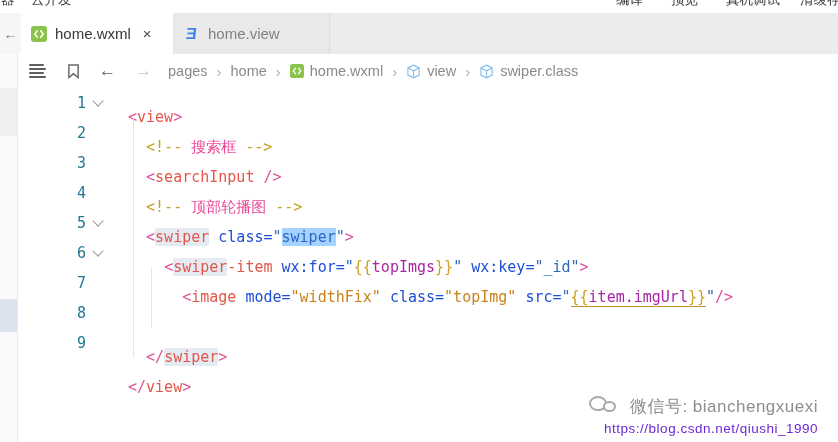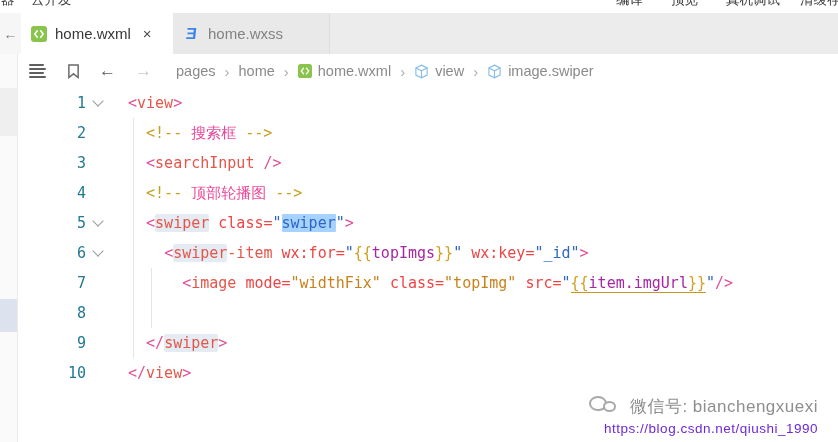--- a/index.html
+++ b/index.html
@@ -32,44 +32,44 @@
   #breadbar { position:absolute; left:18px; top:54px; width:820px; height:34px; background:#fff;
     display:flex; align-items:center; }
   .bc-icon-btn { display:flex; align-items:center; justify-content:center; height:24px; }
   #hamburger { margin-left:11px; width:17px; }
   .hline { height:2px; background:#5f5f5f; margin:2px 0; border-radius:1px; }
   .hline.l1{width:15px}.hline.l2{width:17px}.hline.l3{width:15px}.hline.l4{width:17px}
   #bookmark { margin-left:21px; }
   .nav-arrow { font-size:17px; margin-left:19px; }
   #nav-back { color:#595959; }
   #nav-fwd { color:#c9c9c9; }
-  #crumbs { display:flex; margin-left:24px; gap:9px; font-size:14.5px; color:#8a8a8a; }
+  #crumbs { display:flex; margin-left:16px; gap:9px; font-size:14.5px; color:#8a8a8a; }
   #crumbs .sep { color:#adadad; font-size:15px; }
   #crumbs .crumb { display:flex; align-items:center; gap:6px; white-space:nowrap; }
 
   
   #leftstrip { position:absolute; left:0; top:54px; width:18px; height:388px; background:#fafafa;
     border-right:1px solid #ebebeb; }
   #leftstrip .blk1 { position:absolute; top:34px; left:0; width:17px; height:48px; background:#efefef; }
   #leftstrip .blk2 { position:absolute; top:245px; left:0; width:17px; height:33px; background:#dde3ee; }
 
   
   #code-area { position:absolute; left:18px; top:88px; width:820px; height:300px; background:#fff;
     font-family:"DejaVu Sans Mono","Liberation Mono",monospace; font-size:15px; }
   .code-line { position:relative; height:30px; }
   .ln { position:absolute; left:12px; top:0; width:56px; height:30px; line-height:30px;
     text-align:right; color:#237893; }
   .chev { position:absolute; left:76px; top:9px; width:8px; height:8px;
     border-right:1.4px solid #9b9b9b; border-bottom:1.4px solid #9b9b9b; transform:rotate(45deg); }
   .guide { position:absolute; top:0; width:1px; height:30px; background:#e5e5e5; }
-  .code-text { position:absolute; left:110px; top:0; height:30px; line-height:30px; white-space:pre; }
+  .code-text { position:absolute; left:110px; top:14px; height:30px; line-height:30px; white-space:pre; }
   .tk { display:inline; }
   .c-p   { color:#e0509a; }
   .c-tag { color:#e45649; }
-  .c-attr{ color:#ef4444; }
+  .c-attr{ color:#1d4ed8; }
   .c-blue{ color:#2d66c4; }
   .c-orange{ color:#c9821a; }
   .c-gold{ color:#d0a021; }
   .c-var { color:#a626a4; }
   .c-cd  { color:#c3a021; }
   .c-cm  { color:#ec4899; }
   .c-pl  { color:#383a42; }
   .hl-word { background:#e4ebf3; border-radius:2px; }
   .hl-sel  { background:#a6d2ff; border-radius:1px; }
   .u { border-bottom:1.5px solid #c9952b; }
@@ -108,21 +108,21 @@
     <div class="tab active">
       <svg class="ficon-wxml" viewBox="0 0 16 16">
         <rect width="16" height="16" rx="3" fill="#8ac44c"></rect>
         <path d="M6.3 4.8L3.8 8l2.5 3.2M9.7 4.8L12.2 8l-2.5 3.2" stroke="#fff" fill="none" stroke-width="1.5" stroke-linecap="round"></path>
       </svg>
       <span class="label">home.wxml</span>
       <span class="close">×</span>
     </div>
     <div class="tab inactive">
       <span class="ficon-wxss">Ǝ</span>
-      <span class="label">home.wxss</span>
+      <span class="label">home.view</span>
     </div>
   </div>
 
   <div id="breadbar">
     <div id="hamburger" class="bc-icon-btn">
       <div style="width:17px">
         <div class="hline l1"></div>
           <div class="hline l2"></div>
           <div class="hline l3"></div>
           <div class="hline l4"></div>
@@ -158,21 +158,21 @@
           <path d="M2 4.2l6 3 6-3M8 7.2v7.6" fill="none" stroke="#88bde8" stroke-width="1.2"></path>
         </svg>
         <span>view</span>
       </span>
       <span class="sep">›</span>
       <span class="crumb">
         <svg width="15" height="15" viewBox="0 0 16 16">
           <path d="M8 1.2l6 3v7.6l-6 3-6-3V4.2z" fill="none" stroke="#88bde8" stroke-width="1.2"></path>
           <path d="M2 4.2l6 3 6-3M8 7.2v7.6" fill="none" stroke="#88bde8" stroke-width="1.2"></path>
         </svg>
-        <span>image.swiper</span>
+        <span>swiper.class</span>
       </span>
     </div>
   </div>
 
   <div id="leftstrip">
     <div class="blk1"></div>
     <div class="blk2"></div>
   </div>
 
   <div id="code-area">
@@ -218,21 +218,20 @@
         <div class="ln">8</div>
         <div class="guide" style="left: 115px;"></div>
         <div class="guide" style="left: 133px;"></div>
       </div>
       <div class="code-line">
         <div class="ln">9</div>
         <div class="guide" style="left: 115px;"></div>
         <div class="code-text"><span class="tk c-pl">  </span><span class="tk c-p">&lt;/</span><span class="tk c-tag hl-word">swiper</span><span class="tk c-p">&gt;</span></div>
       </div>
       <div class="code-line">
-        <div class="ln">10</div>
         <div class="code-text"><span class="tk c-p">&lt;/</span><span class="tk c-tag">view</span><span class="tk c-p">&gt;</span></div>
       </div>
     </div>
 
   <div id="watermark">
     <div id="wm-row">
       <div id="wm-icon">
         <div class="b1"></div>
           <div class="b2"></div>
       </div>

